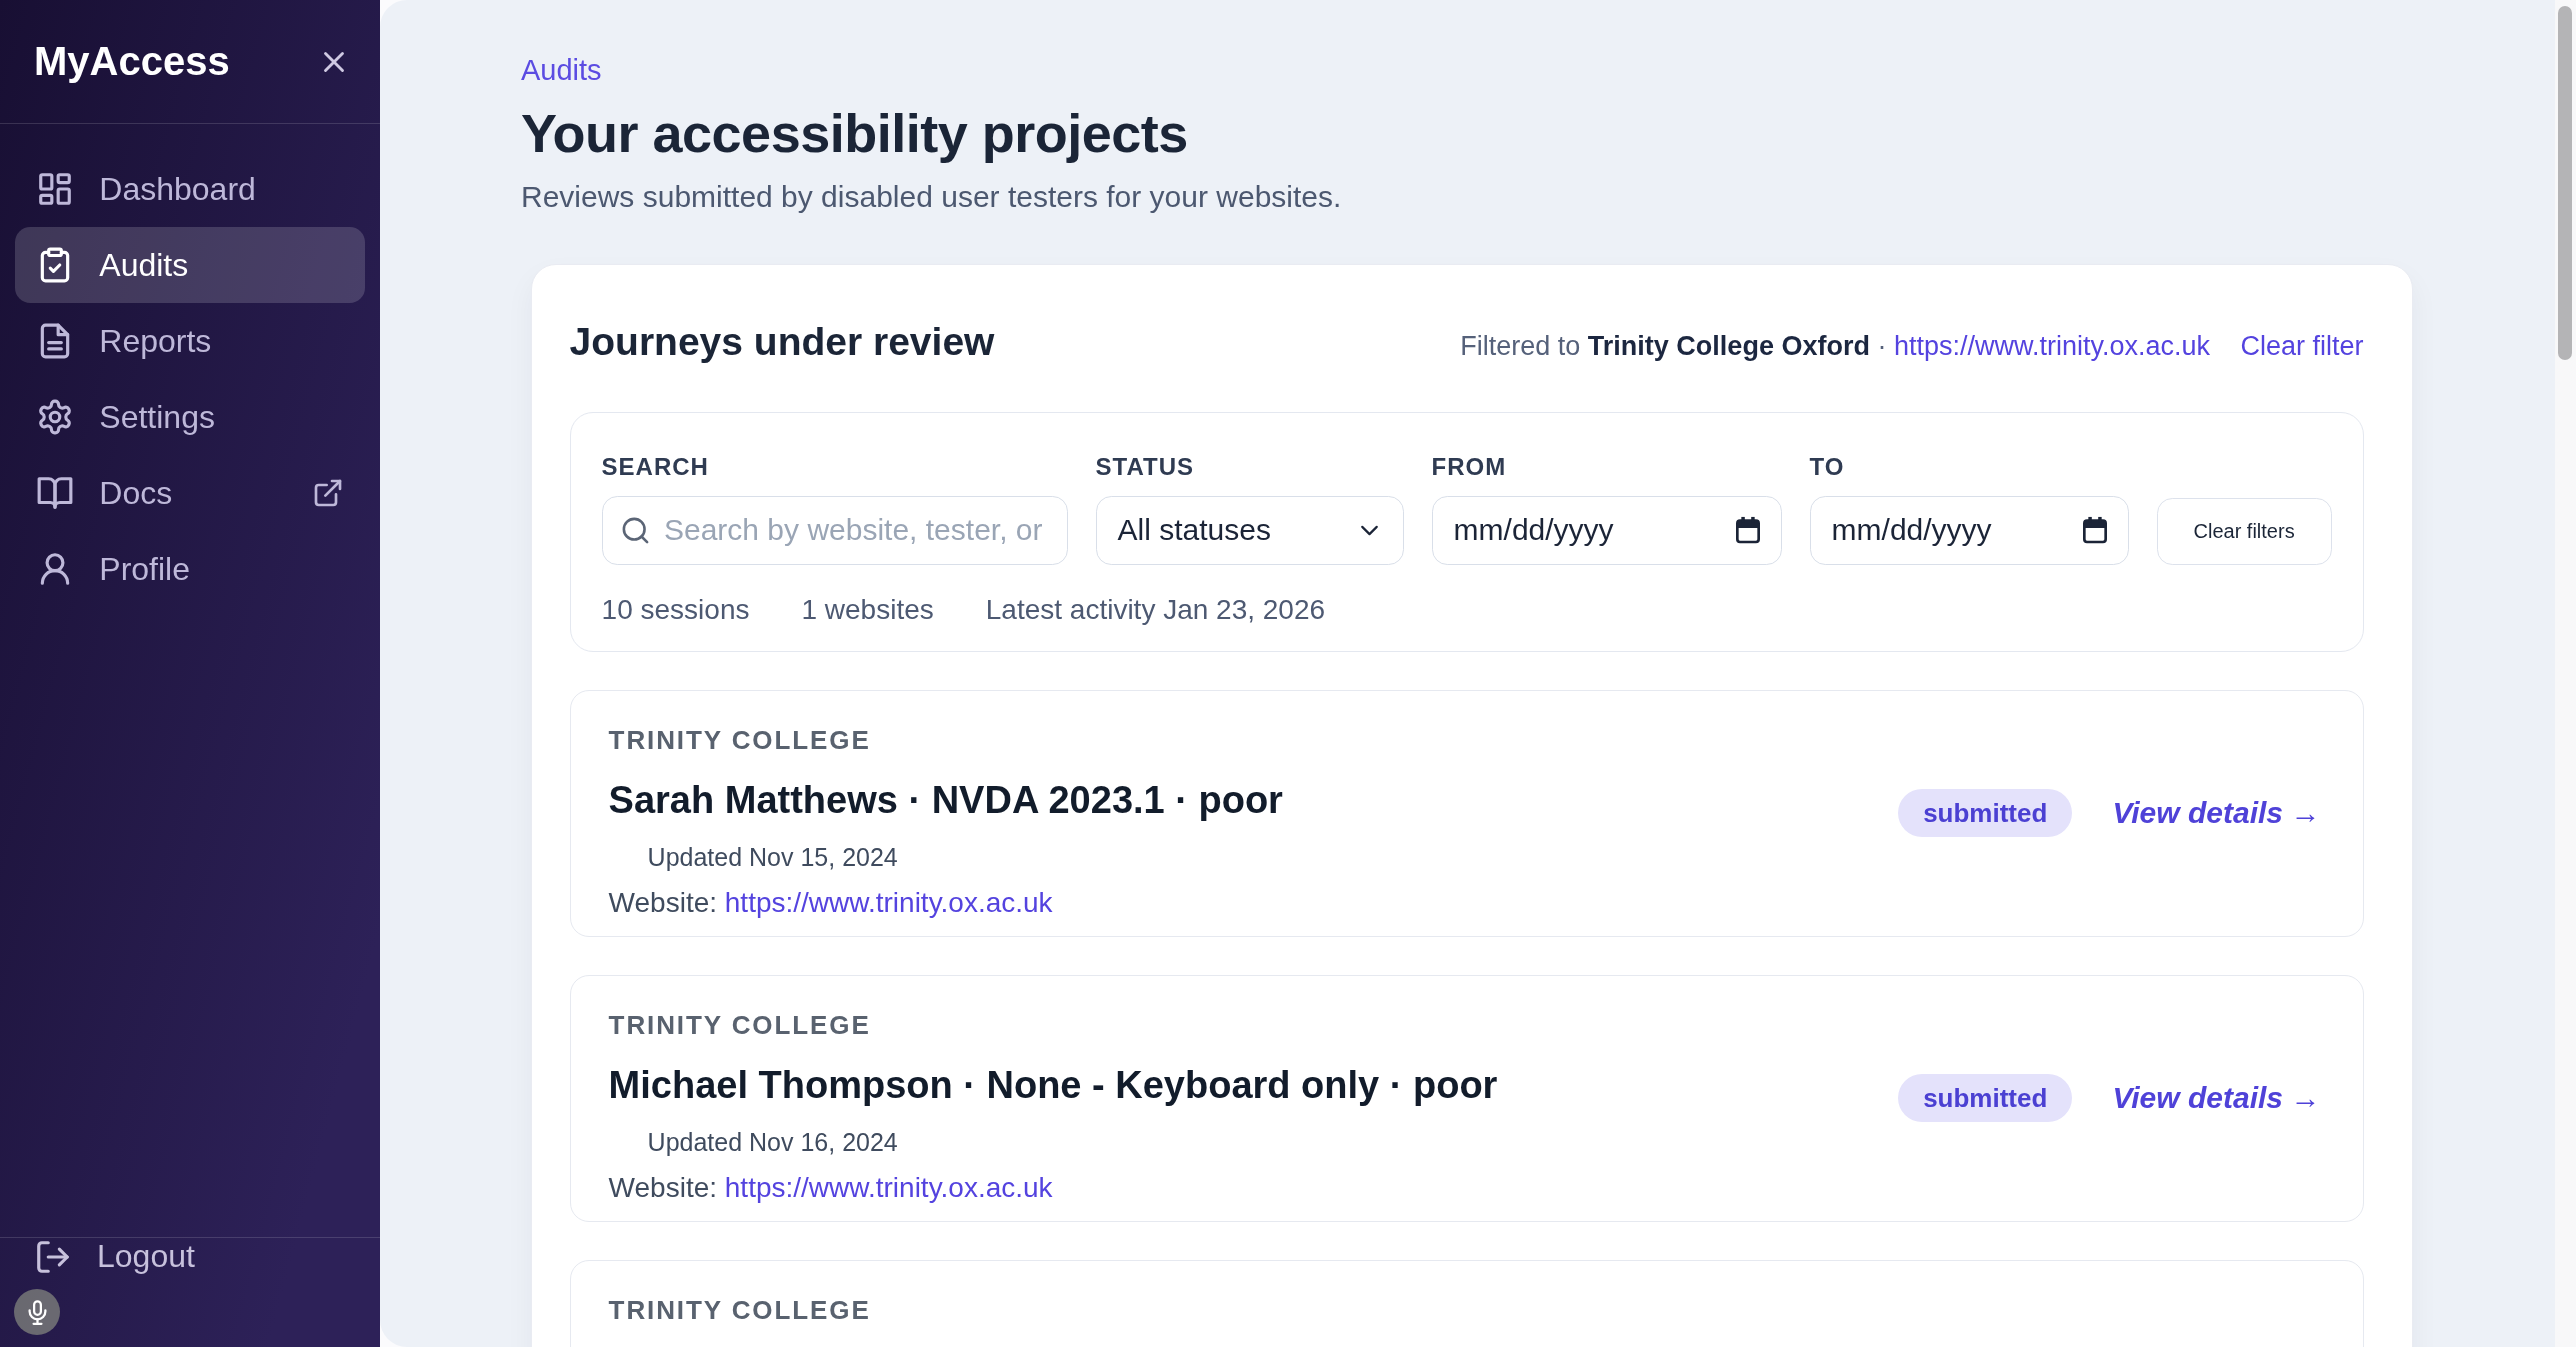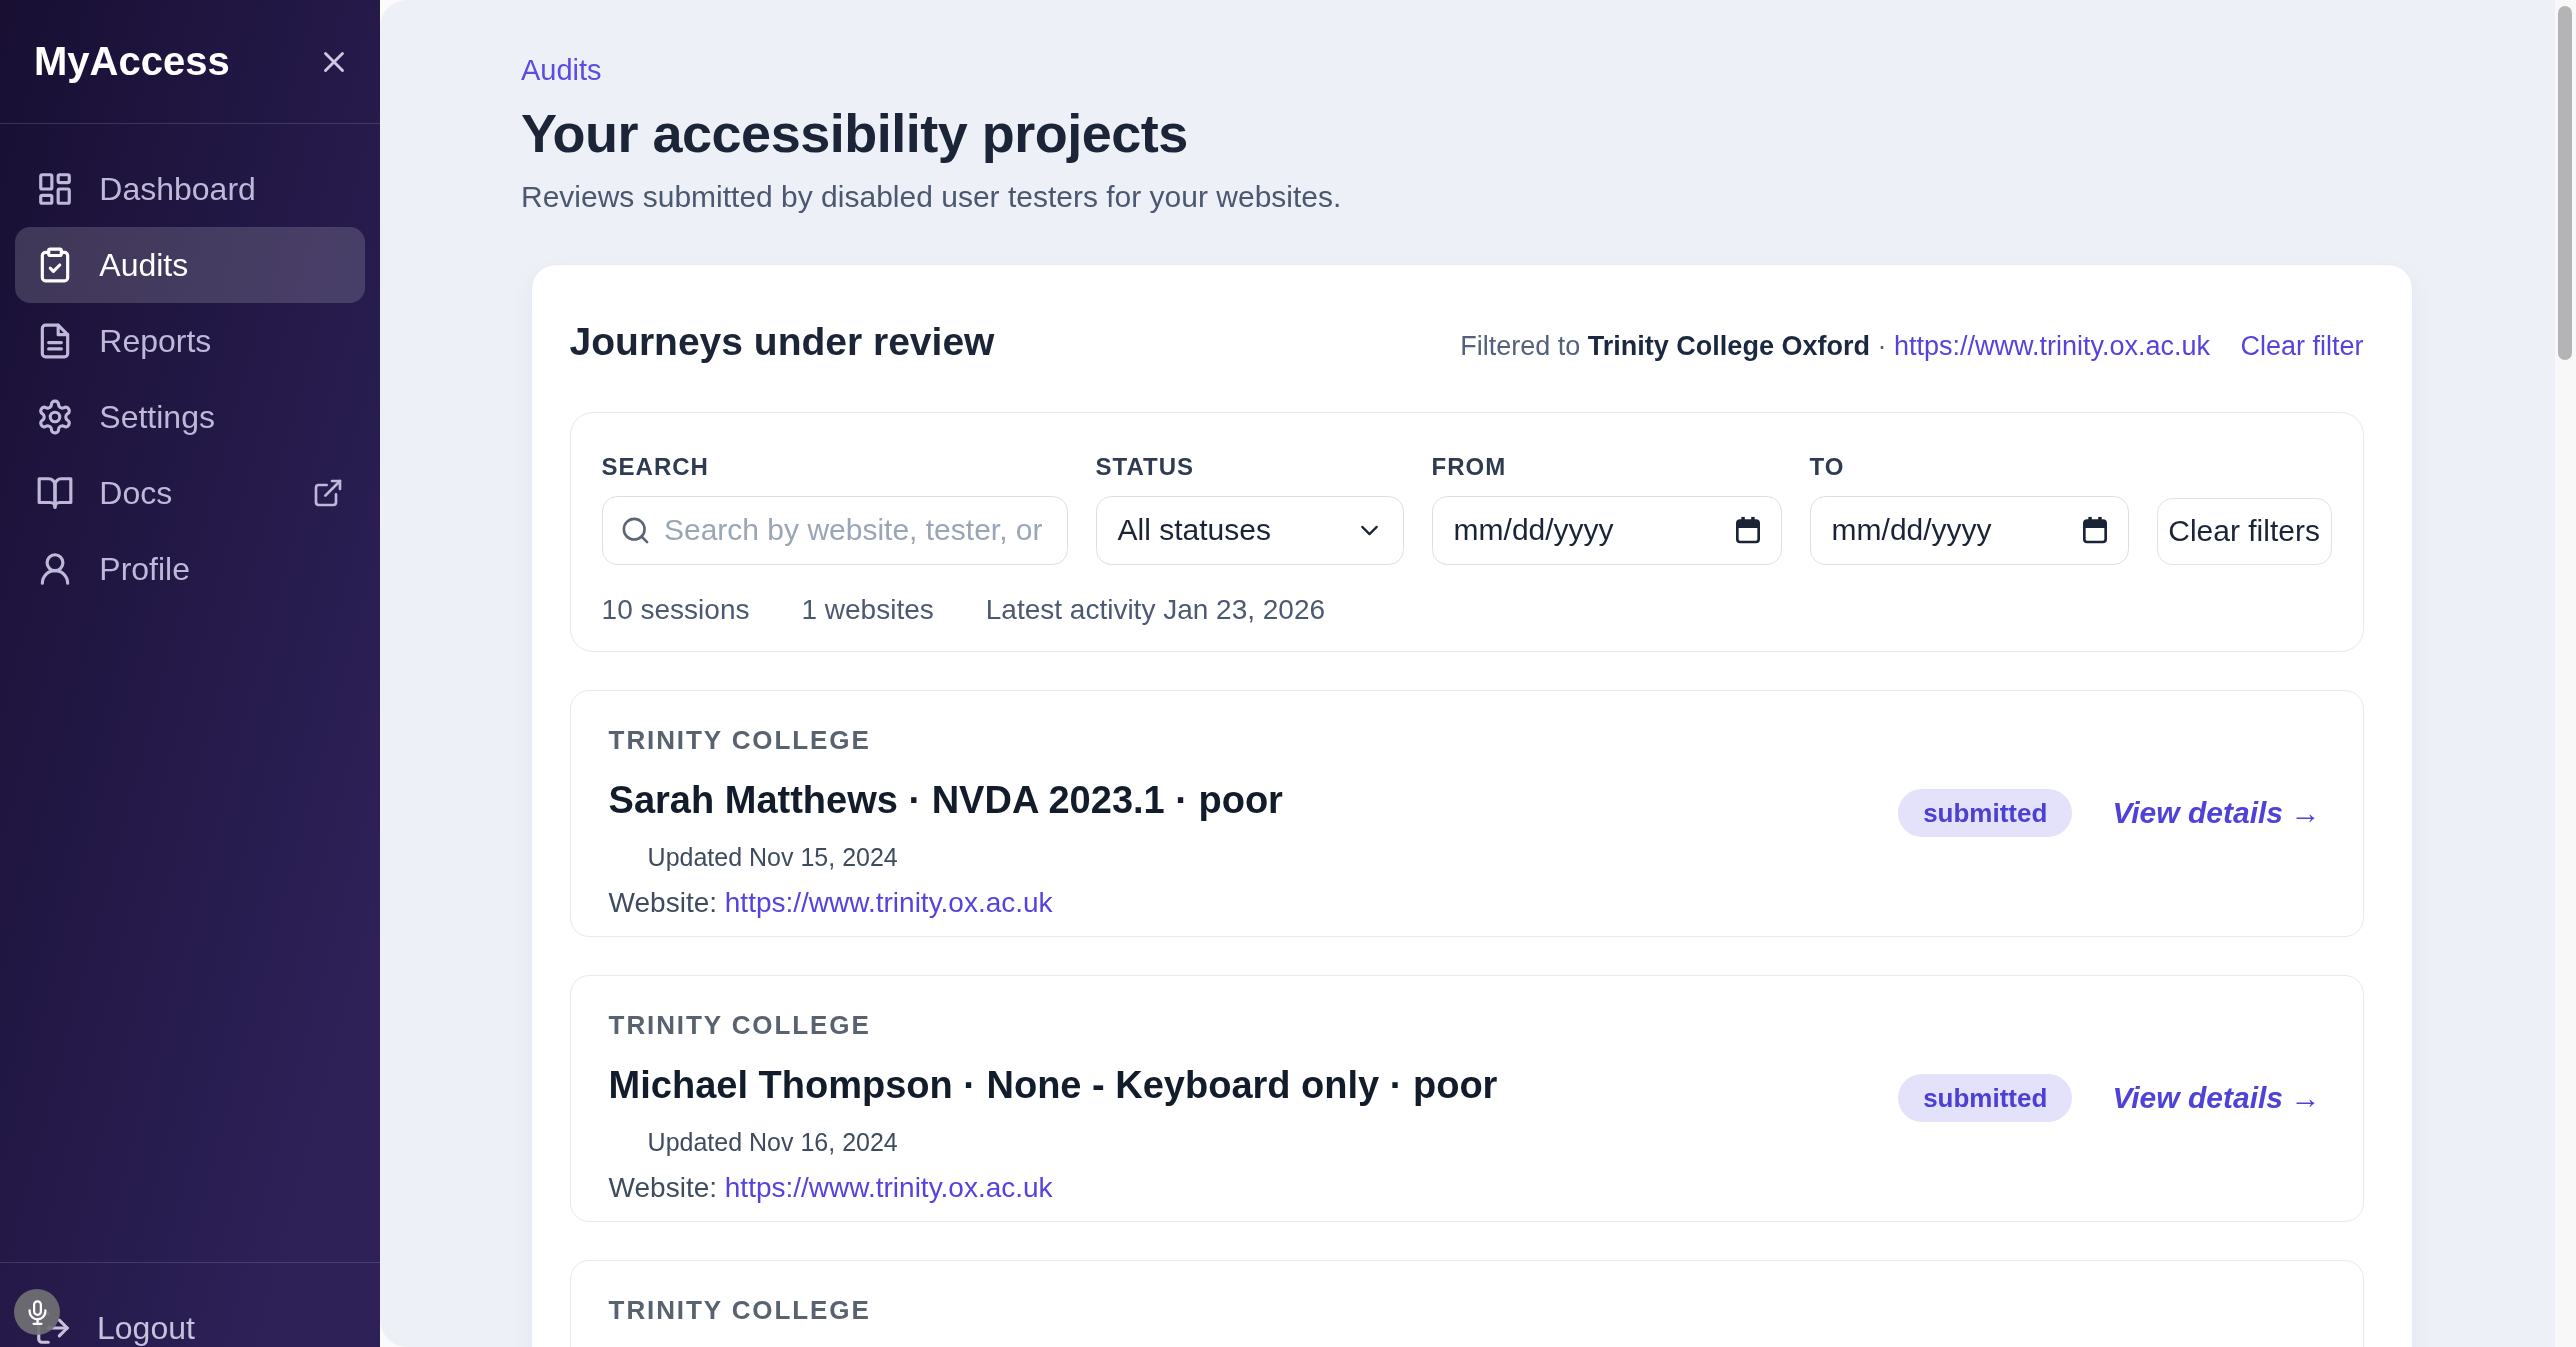--- a/index.html
+++ b/index.html
@@ -51,21 +51,21 @@
     border: none; outline: none; flex: 1; min-width: 0;
     font-size: 30px; font-family: "Liberation Sans", sans-serif; color: #1b2437; background: transparent;
   }
   .search-box input::placeholder{ color: #9aa5b5; }
   .select-box{ width: 308px; padding: 0 19px 0 21px; justify-content: space-between; }
   .date-box{ padding: 0 17px 0 21px; justify-content: space-between; }
   .date-from{ width: 350px; }
   .date-to{ width: 319px; }
   .clear-filters-btn{
     height: 67px; width: 195px; border: 1.9px solid #dde2ec; border-radius: 15.3px; background: #fff;
-    font-size: 30px; color: #1b2537; font-family: "Liberation Sans", sans-serif; cursor: pointer;
+    font-size: 20px; color: #1b2537; font-family: "Liberation Sans", sans-serif; cursor: pointer;
   }
   .stats-row{ display: flex; gap: 52px; margin-top: 29px; font-size: 28px; color: #4d5972; }
 
   
   .journey-card{
     margin-top: 38px; height: 247px; border: 1.9px solid #e6e9f0; border-radius: 19px; background: #fff;
     padding: 34px 42px 34px 38px; display: flex; align-items: center;
   }
   .jc-left{ flex: 1; align-self: flex-start; }
   .jc-eyebrow{ font-size: 26px; letter-spacing: 1.9px; color: #59626f; font-weight: bold; }
@@ -94,22 +94,22 @@
   .brand{ font-size: 40px; font-weight: 700; color: #ffffff; }
   .sb-close{ margin-left: auto; background: none; border: none; color: #cfc9e2; cursor: pointer; display: flex; }
   .sb-nav{ list-style: none; padding: 27px 15.3px; flex: 1; }
   .sb-item{
     display: flex; align-items: center; gap: 25px; height: 76px; padding: 0 21px;
     border-radius: 15.3px; font-size: 32px; cursor: pointer; color: #beb8d9;
   }
   .sb-item.active{ background: rgba(255,255,255,.16); color: #ffffff; }
   .sb-item .ext{ margin-left: auto; }
   .sb-footer{
-    height: 85px; border-top: 1px solid rgba(255,255,255,.14);
-    display: flex; align-items: flex-end; gap: 25px; padding: 0 34px; font-size: 32px; color: #c7c1dc; cursor: pointer;
+    height: 110px; border-top: 1px solid rgba(255,255,255,.14);
+    display: flex; align-items: flex-start; gap: 25px; padding: 0 34px; font-size: 32px; color: #c7c1dc; cursor: pointer;
   }
   .icon{ display: inline-flex; flex: none; }
 
   
   .scrollbar{ position: absolute; right: 0; top: 0; width: 21px; height: 1347px; background: #f8f8f9; z-index: 6; }
   .scroll-thumb{ position: absolute; left: 2.9px; top: 5.7px; width: 14.3px; height: 354px; border-radius: 7.6px; background: #b4b4b6; }
 
   
   .mic-overlay{
     position: absolute; left: 14.3px; top: 1289px; width: 46px; height: 46px; border-radius: 50%;

